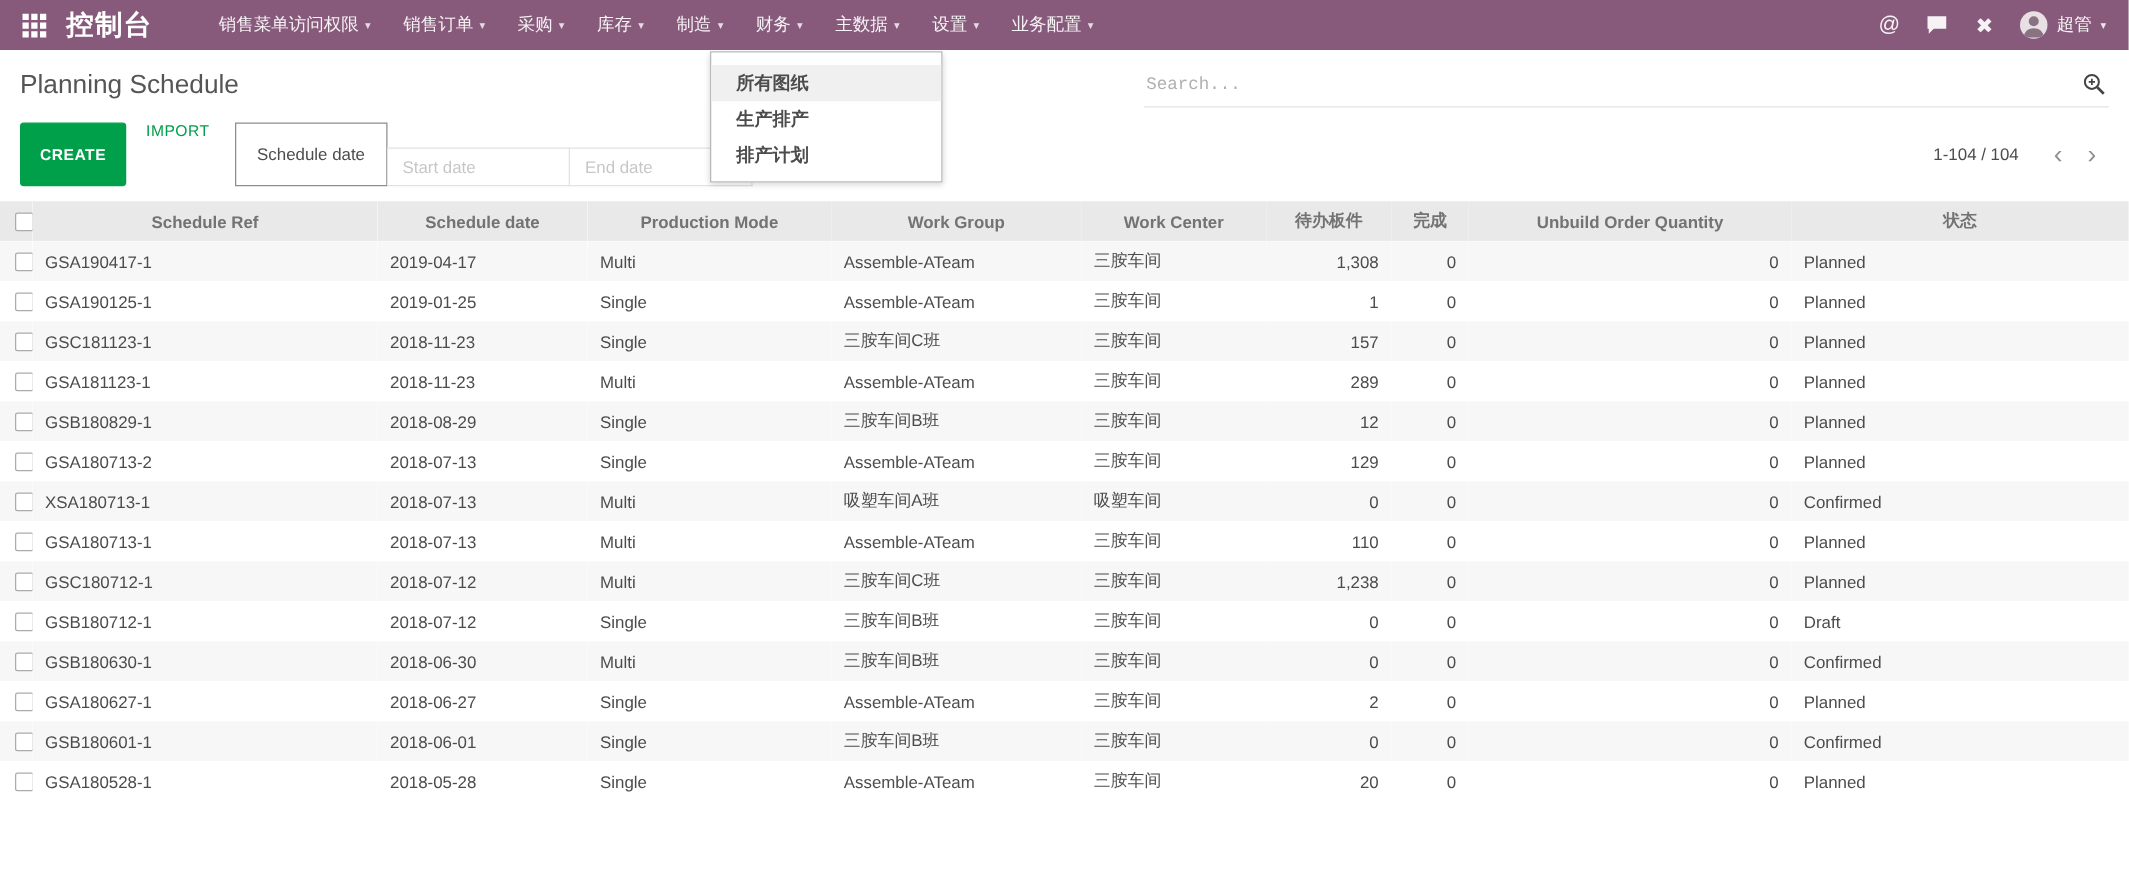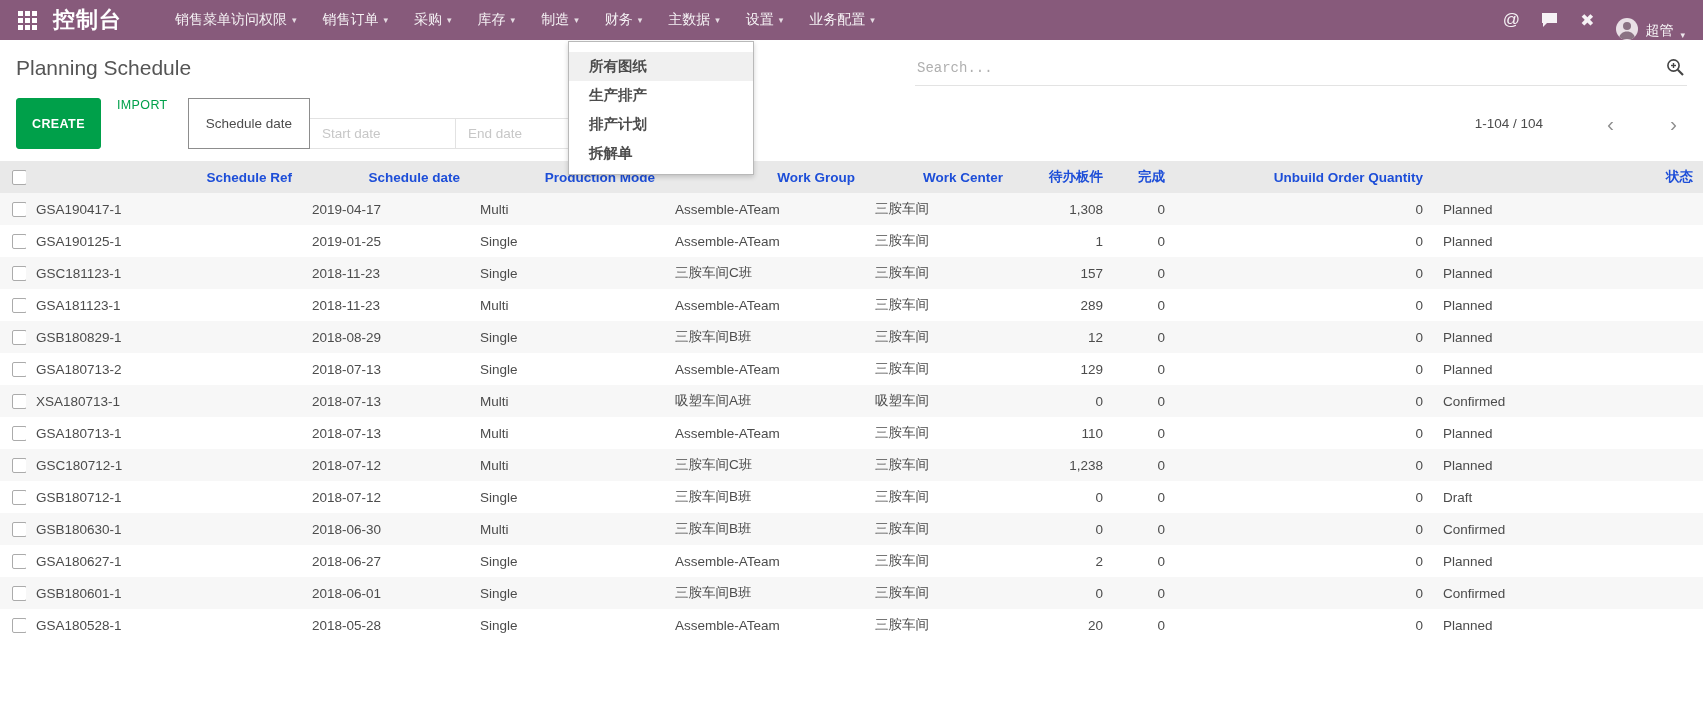--- a/index.html
+++ b/index.html
@@ -19,21 +19,21 @@
   .apps-btn i { width:5px; height:5px; background:#fff; display:block; }
   .brand { font-size:22px; font-weight:bold; margin-right:40px; letter-spacing:1px; cursor:pointer; }
   .menus { display:flex; align-items:center; height:48px; }
   .menu-item { display:flex; align-items:center; padding:0 13px; height:40px;
     font-size:14px; color:rgba(255,255,255,.92); cursor:pointer; white-space:nowrap; }
   .menu-item .caret { font-size:9px; margin-left:5px; opacity:.85; }
   .nav-right { margin-left:auto; display:flex; align-items:center; gap:4px; }
   .nav-icon { width:34px; height:40px; display:flex; align-items:center; justify-content:center;
     color:rgba(255,255,255,.92); font-size:17px; cursor:pointer; }
   .nav-icon svg { display:block; }
-  .user-menu { display:flex; align-items:flex-end; gap:7px; padding:0 8px; height:40px; cursor:pointer; }
+  .user-menu { display:flex; align-items:center; gap:7px; padding:0 8px; height:40px; cursor:pointer; }
   .avatar { width:22px; height:22px; border-radius:50%; background:#e9e0e6; display:flex;
     align-items:center; justify-content:center; overflow:hidden; }
   .user-name { font-size:14px; color:rgba(255,255,255,.95); }
   .user-menu .caret { font-size:9px; opacity:.85; }
 
   
   .dropdown {
     position:absolute; top:41px; left:568px; width:186px; background:#fff;
     border:1px solid #b9b9b9; box-shadow:0 2px 5px rgba(0,0,0,.18);
     z-index:20; padding:10px 0 6px 0;
@@ -53,28 +53,28 @@
   .btn-create { background:#00A04A; color:#fff; border:1px solid #00A04A; font-size:12.5px;
     font-weight:bold; padding:8px 15px; border-radius:3px; cursor:pointer; letter-spacing:.4px;
     font-family:"Liberation Sans",sans-serif; }
   .btn-import { color:#00A04A; font-size:12.5px; margin-left:16px; cursor:pointer;
     letter-spacing:.4px; text-decoration:none; }
   .filter-group { display:flex; margin-left:20px; }
   .btn-schedule { background:#fff; border:1px solid #8d8d8d; color:#4c4c4c; font-size:13.5px;
     padding:7px 17px; cursor:pointer; font-family:"Liberation Sans",sans-serif; }
   .date-input { border:1px solid #e2e2e2; border-left:none; width:146px; padding:7px 12px;
     color:#c7c7c7; font-size:13.5px; background:#fff; cursor:text; white-space:nowrap;margin-top:20px; }
-  .pager { margin-left:auto; display:flex; align-items:center;gap:36px; }
+  .pager { margin-left:auto; display:flex; align-items:center; }
   .pager-range { font-size:13.5px; color:#4c4c4c; margin-right:18px; }
   .pg-btn { font-size:21px; color:#8f8f8f; padding:0 10px; cursor:pointer; line-height:20px; }
 
   
   table { border-collapse:collapse; width:1703px; table-layout:fixed; }
-  thead th { background:#e9e9e9; text-align:right; font-weight:bold; font-size:13.5px;
-    color:#1d4ed8; padding:7px 10px; white-space:nowrap; overflow:hidden; cursor:pointer; }
+  thead th { background:#e9e9e9; text-align:center; font-weight:bold; font-size:13.5px;
+    color:#737373; padding:7px 10px; white-space:nowrap; overflow:hidden; cursor:pointer; }
   tbody td { height:32px; padding:0 10px; font-size:13.5px; color:#4c4c4c;
     white-space:nowrap; overflow:hidden; }
   tbody tr { cursor:pointer; }
   tbody tr:nth-child(odd) { background:#f7f7f7; }
   td.num { text-align:right; }
   .cb-cell { padding:0 0 0 12px !important; }
   th.cb-cell { padding:7px 0 7px 12px !important; }
   .checkbox { width:15px; height:15px; border:1px solid #ababab; border-radius:2px; background:#fff; cursor:pointer; }
 </style>
 </head>
@@ -149,21 +149,20 @@
       <span class="user-name">超管</span>
       <span class="caret">▾</span>
     </div>
   </div>
 </header>
 
 <div class="dropdown" id="dropdown-menu">
     <div class="dropdown-item active">所有图纸</div>
     <div class="dropdown-item">生产排产</div>
     <div class="dropdown-item">排产计划</div>
-    <div class="dropdown-item">拆解单</div>
   </div>
 
 <div class="cp-top">
   <h1 class="page-title">Planning Schedule</h1>
   <div class="search">
     <span class="search-placeholder">Search...</span>
     <svg class="search-icon" width="19" height="19" viewBox="0 0 19 19">
       <circle cx="7.5" cy="7.5" r="5.6" fill="none" stroke="#444" stroke-width="1.6"></circle>
       <line x1="7.5" y1="5" x2="7.5" y2="10" stroke="#444" stroke-width="1.4"></line>
       <line x1="5" y1="7.5" x2="10" y2="7.5" stroke="#444" stroke-width="1.4"></line>

